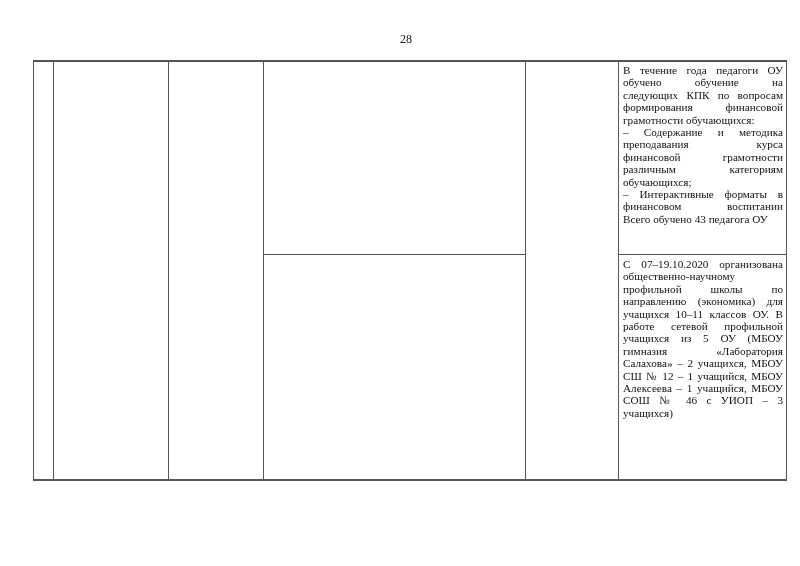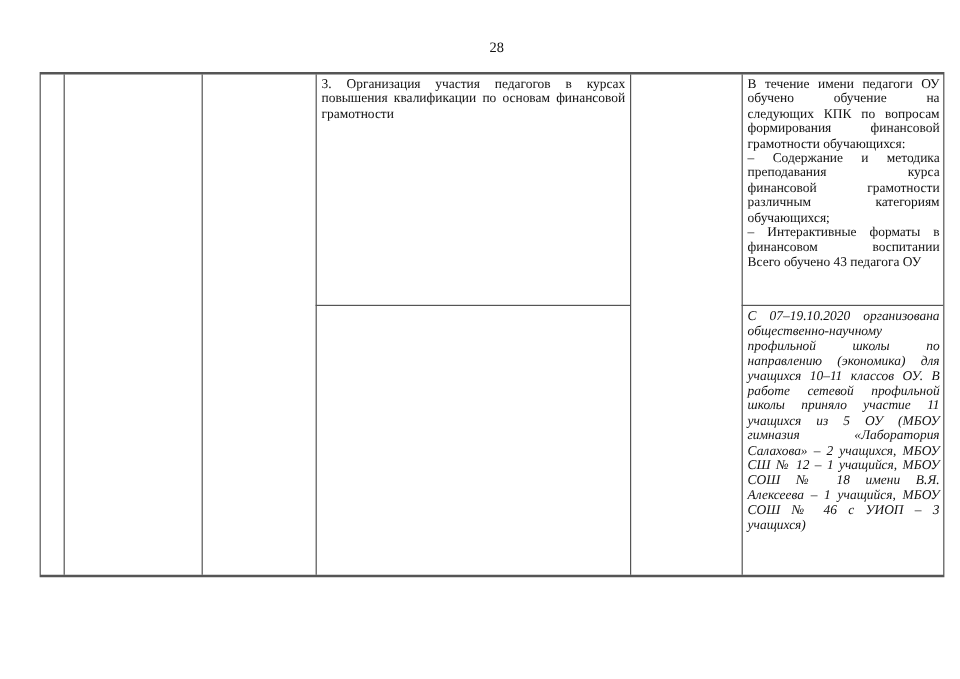--- a/index.html
+++ b/index.html
@@ -13,21 +13,21 @@
       position: relative;
       overflow: hidden;
       font-family: "Liberation Serif", "DejaVu Serif", serif;
       color: #111111;
     }
     .page-number {
       position: absolute;
       left: 400px;
       top: 32px;
       width: 20px;
-      text-align: right;
+      text-align: left;
       font-size: 12px;
     }
     .table {
       position: absolute;
       left: 33px;
       top: 60px;
       width: 754px;
       height: 421px;
       border-top: 2px solid #555;
       border-bottom: 2px solid #555;
@@ -74,53 +74,46 @@
 
   <div class="vline" style="left:18.5px"></div>
   <div class="vline" style="left:133.5px"></div>
   <div class="vline" style="left:228.5px"></div>
   <div class="vline" style="left:490.5px"></div>
   <div class="vline" style="left:583.5px"></div>
 
   <div class="hline" style="left:229px; width:262px; top:192px;"></div>
   <div class="hline" style="left:584px; width:168px; top:192px;"></div>
 
-  <div class="cell" style="left:230px; top:2px; width:260px;">
-    <span class="line">3. Организация   участия   педагогов   в   курсах</span>
-    <span class="line">повышения квалификации по основам финансовой</span>
-    <span class="line last">грамотности</span>
-  </div>
 
   <div class="cell" style="left:585px; top:2px; width:167px;">
-    <span class="line">В течение имени педагоги ОУ</span>
+    <span class="line">В течение года педагоги ОУ</span>
     <span class="line">обучено обучение на</span>
     <span class="line">следующих КПК по вопросам</span>
     <span class="line">формирования финансовой</span>
     <span class="line last">грамотности обучающихся:</span>
     <span class="line">– Содержание и методика</span>
     <span class="line">преподавания курса</span>
     <span class="line">финансовой грамотности</span>
     <span class="line">различным категориям</span>
     <span class="line last">обучающихся;</span>
     <span class="line">– Интерактивные форматы в</span>
     <span class="line">финансовом воспитании</span>
     <span class="line last">Всего обучено 43 педагога ОУ</span>
   </div>
 
 
-  <div class="cell" style="left:585px; top:196px; width:167px;font-style:italic;">
+  <div class="cell" style="left:585px; top:196px; width:167px;">
     <span class="line">С 07–19.10.2020 организована</span>
     <span class="line last">общественно-научному</span>
     <span class="line">профильной школы по</span>
     <span class="line">направлению (экономика) для</span>
     <span class="line">учащихся 10–11 классов ОУ. В</span>
     <span class="line">работе сетевой профильной</span>
-    <span class="line">школы приняло участие 11</span>
     <span class="line">учащихся из 5 ОУ (МБОУ</span>
     <span class="line">гимназия «Лаборатория</span>
     <span class="line">Салахова» – 2 учащихся, МБОУ</span>
     <span class="line">СШ № 12 – 1 учащийся, МБОУ</span>
-    <span class="line">СОШ № 18 имени В.Я.</span>
     <span class="line">Алексеева – 1 учащийся, МБОУ</span>
     <span class="line">СОШ № 46 с УИОП – 3</span>
     <span class="line last">учащихся)</span>
   </div>
 </div>
 
 </body></html>

